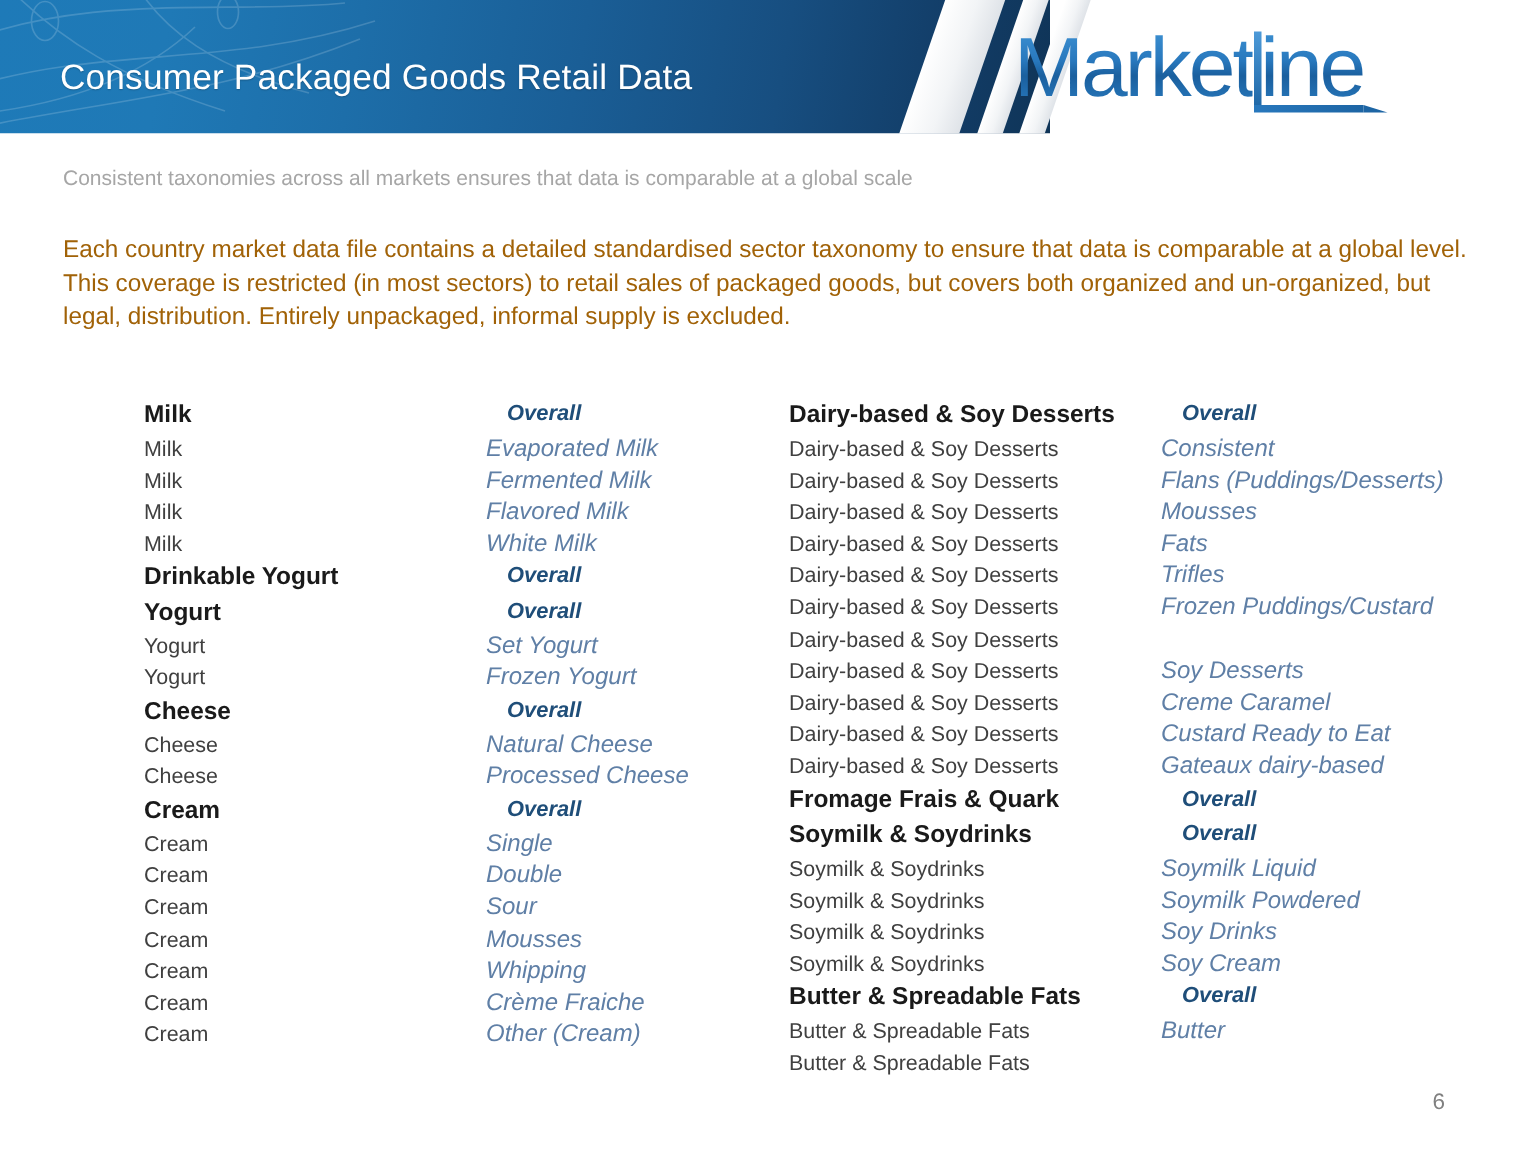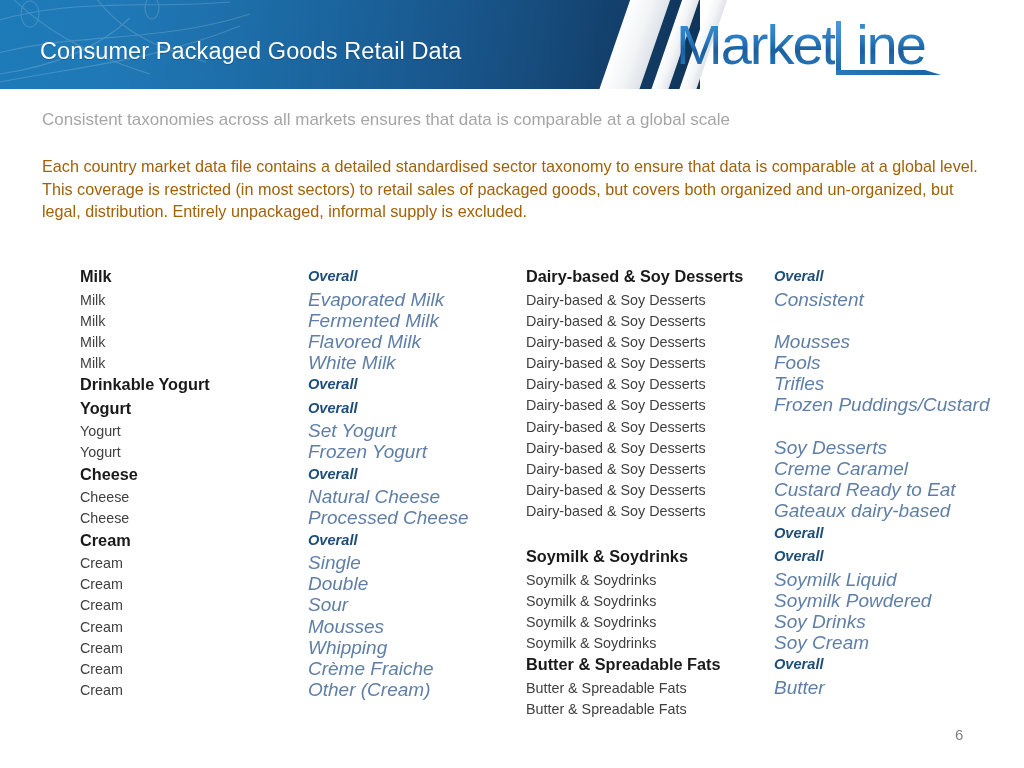--- a/index.html
+++ b/index.html
@@ -110,21 +110,21 @@
     position: relative;
     display: inline-block;
     vertical-align: top;
     margin-left: 1px;
   }
   .logo-line {
     background: linear-gradient(180deg,#3f93d4 0%,#2878bd 42%,#1a5f9e 60%,#2a7cc0 100%);
     -webkit-background-clip: text;
     background-clip: text;
     color: transparent;
-    padding-left: 20px;
+    padding-left: 4px;
   }
   .logo-lbar {
     position: absolute;
     left: 0; top: 4px;
     width: 5px; height: 53px;
     background: linear-gradient(180deg,#4d9ad8,#1d65a4);
   }
   .logo-underbar {
     position: absolute;
     left: 0; bottom: -2px;
@@ -136,21 +136,21 @@
     right: -16px; bottom: -2px;
     width: 0; height: 0;
     border-bottom: 5px solid #1d65a4;
     border-right: 16px solid transparent;
   }
 
   
   .subtitle {
     position: absolute;
     left: 42px; top: 110px;
-    font-size: 17px;
+    font-size: 14px;
     color: #a6a6a6;
     white-space: nowrap;
   }
 
   .body-copy {
     position: absolute;
     left: 42px; top: 155px;
     width: 940px;
     font-size: 16.2px;
     color: #a16207;
@@ -160,21 +160,21 @@
   
   .taxonomy {
     position: absolute;
     left: 0; top: 266px;
     width: 1024px;
   }
   .tax-group {
     position: absolute;
     top: 0;
   }
-  .tax-group.left  { left: 80px;  width: 440px; text-align: center; }
+  .tax-group.left  { left: 96px;  width: 440px; text-align: center; }
   .tax-group.right { left: 526px; width: 470px; }
 
   .tax-row {
     position: relative;
     height: 21.2px;
     white-space: nowrap;
   }
   .tax-row.tall { height: 23.5px; }
 
   .cat {
@@ -186,28 +186,29 @@
   }
   .cat.bold {
     font-weight: bold;
     font-size: 16.3px;
     color: #1a1a1a;
   }
   .sub {
     position: absolute;
     top: 0;
     font-style: italic;
-    font-size: 19px;
+    font-size: 16px;
     color: #5f7fa6;
     line-height: 20px;
   }
   .sub.bold {
     font-weight: bold;
     color: #1f4e79;
     font-size: 14.6px;
+    margin-left: 14px;
   }
   .tax-group.left  .sub { left: 228px; }
   .tax-group.right .sub { left: 248px; }
 
   
   .page-number {
     position: absolute;
     left: 955px; top: 726px;
     font-size: 15px;
     color: #808080;
@@ -345,28 +346,29 @@
         <div class="tax-row tall">
           <span class="cat bold">Dairy-based &amp; Soy Desserts</span>
           <span class="sub bold">Overall</span>
         </div>
         <div class="tax-row">
           <span class="cat">Dairy-based &amp; Soy Desserts</span>
           <span class="sub">Consistent</span>
         </div>
         <div class="tax-row">
           <span class="cat">Dairy-based &amp; Soy Desserts</span>
+          <span class="sub">Flans (Puddings/Desserts)</span>
         </div>
         <div class="tax-row">
           <span class="cat">Dairy-based &amp; Soy Desserts</span>
           <span class="sub">Mousses</span>
         </div>
         <div class="tax-row">
           <span class="cat">Dairy-based &amp; Soy Desserts</span>
-          <span class="sub">Fools</span>
+          <span class="sub">Fats</span>
         </div>
         <div class="tax-row">
           <span class="cat">Dairy-based &amp; Soy Desserts</span>
           <span class="sub">Trifles</span>
         </div>
         <div class="tax-row">
           <span class="cat">Dairy-based &amp; Soy Desserts</span>
           <span class="sub">Frozen Puddings/Custard</span>
         </div>
         <div class="tax-row">
@@ -382,20 +384,21 @@
         </div>
         <div class="tax-row">
           <span class="cat">Dairy-based &amp; Soy Desserts</span>
           <span class="sub">Custard Ready to Eat</span>
         </div>
         <div class="tax-row">
           <span class="cat">Dairy-based &amp; Soy Desserts</span>
           <span class="sub">Gateaux dairy-based</span>
         </div>
         <div class="tax-row tall">
+          <span class="cat bold">Fromage Frais &amp; Quark</span>
           <span class="sub bold">Overall</span>
         </div>
         <div class="tax-row tall">
           <span class="cat bold">Soymilk &amp; Soydrinks</span>
           <span class="sub bold">Overall</span>
         </div>
         <div class="tax-row">
           <span class="cat">Soymilk &amp; Soydrinks</span>
           <span class="sub">Soymilk Liquid</span>
         </div>

